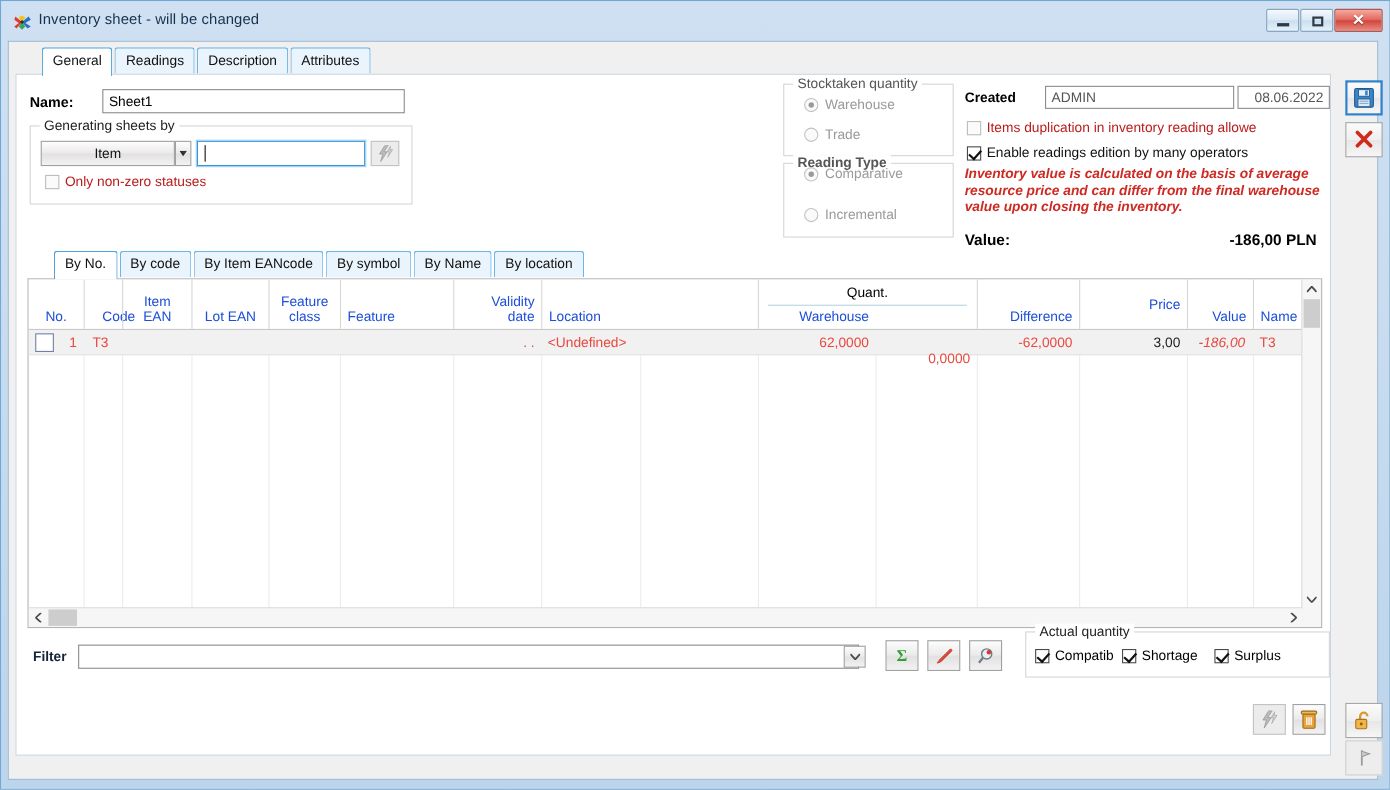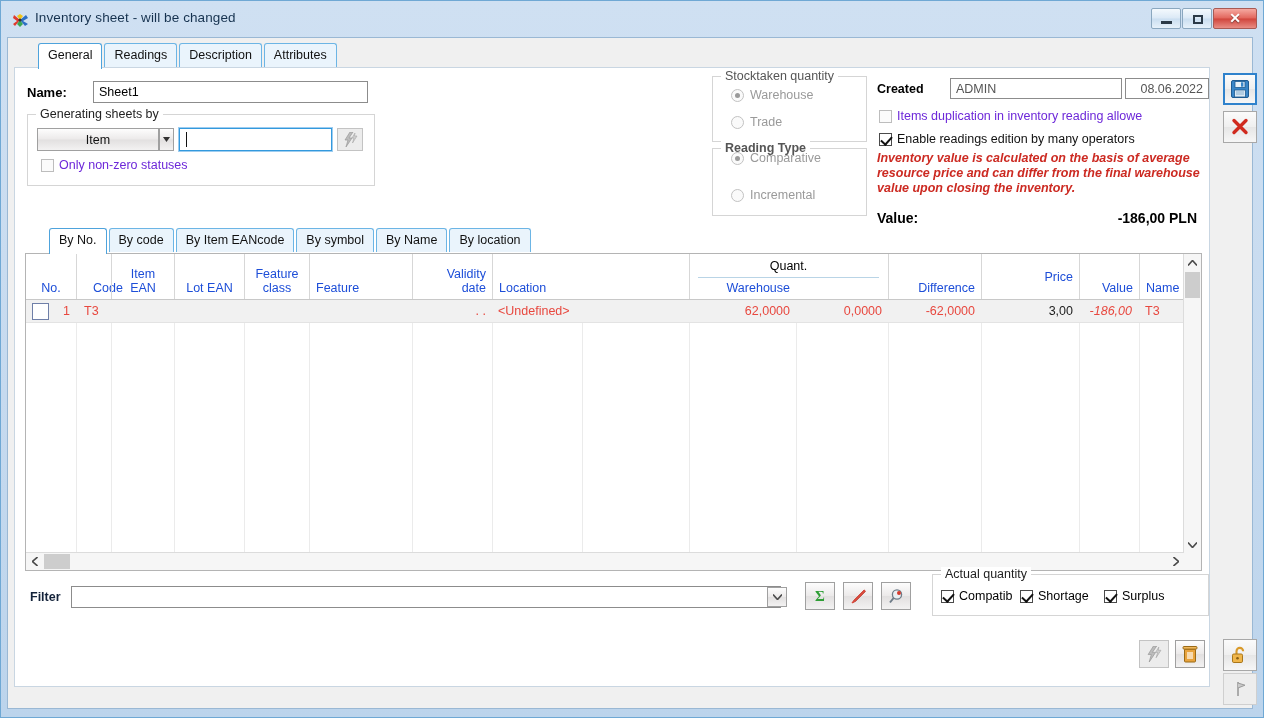--- a/index.html
+++ b/index.html
@@ -51,21 +51,21 @@
   .grp{position:absolute;border:1px solid #d5d5d5;box-sizing:border-box;}
   .grp > .cap{position:absolute;top:-8px;left:8px;background:#fff;padding:0 4px;
               font-size:12.5px;color:#222;white-space:nowrap;}
   .grp.dim > .cap{color:#555;}
 
   .cbx{position:absolute;display:flex;align-items:center;gap:5px;white-space:nowrap;font-size:12.5px;}
   .cbx .box{width:13px;height:13px;border:1px solid #4a4a4a;background:#fff;position:relative;
             box-sizing:border-box;flex:0 0 13px;}
   .cbx.checked .box:after{content:"";position:absolute;left:3px;top:0px;width:5px;height:9px;
             border:solid #111;border-width:0 2px 2px 0;transform:rotate(42deg);}
-  .cbx.dim{color:#6d28d9;}
+  .cbx.dim{color:#b91c1c;}
   .cbx.dim .box{border-color:#bdbdbd;background:#fbfbfb;}
 
   .rad{position:absolute;display:flex;align-items:center;gap:6px;white-space:nowrap;font-size:12.5px;color:#9a9a9a;}
   .rad .circ{width:13px;height:13px;border:1px solid #c2c2c2;border-radius:50%;background:#fafafa;
              position:relative;box-sizing:border-box;flex:0 0 13px;}
   .rad.sel .circ:after{content:"";position:absolute;left:3px;top:3px;width:5px;height:5px;
              border-radius:50%;background:#9a9a9a;}
 
   .btn{position:absolute;border:1px solid #a0a0a0;box-sizing:border-box;
        background:linear-gradient(180deg,#fdfdfd 0%,#eceaea 48%,#e2e0e0 52%,#f3f2f2 100%);
@@ -301,21 +301,21 @@
         <span class="rowchk"></span>
         <span class="cell r" style="left:0;width:50px;">1</span>
         <span class="cell" style="left:52px;width:33px;">T3</span>
         <span class="cell" style="left:85px;width:63px;"></span>
         <span class="cell" style="left:148px;width:70px;"></span>
         <span class="cell" style="left:218px;width:65px;"></span>
         <span class="cell" style="left:283px;width:103px;"></span>
         <span class="cell r" style="left:386px;width:80px;">. .</span>
         <span class="cell" style="left:466px;width:90px;">&lt;Undefined&gt;</span>
         <span class="cell r" style="left:663px;width:107px;">62,0000</span>
-        <span class="cell r" style="left:770px;width:92px;">0,0000</span>
+        <span class="cell r" style="left:770px;width:92px;margin-top:15px;">0,0000</span>
         <span class="cell r" style="left:862px;width:93px;">-62,0000</span>
         <span class="cell r dark" style="left:955px;width:98px;">3,00</span>
         <span class="cell r" style="left:1052px;width:60px;font-style:italic;">-186,00</span>
         <span class="cell" style="left:1113px;width:47px;">T3</span>
       </div>
 
       <div class="vsb">
         <div class="sbbtn" style="left:0;top:0;width:17px;height:17px;">
           <svg width="9" height="6" viewBox="0 0 9 6">
               <path d="M0 5.5 L4.5 0.5 L9 5.5" stroke="#4b4b4b" stroke-width="1.6" fill="none"></path>

